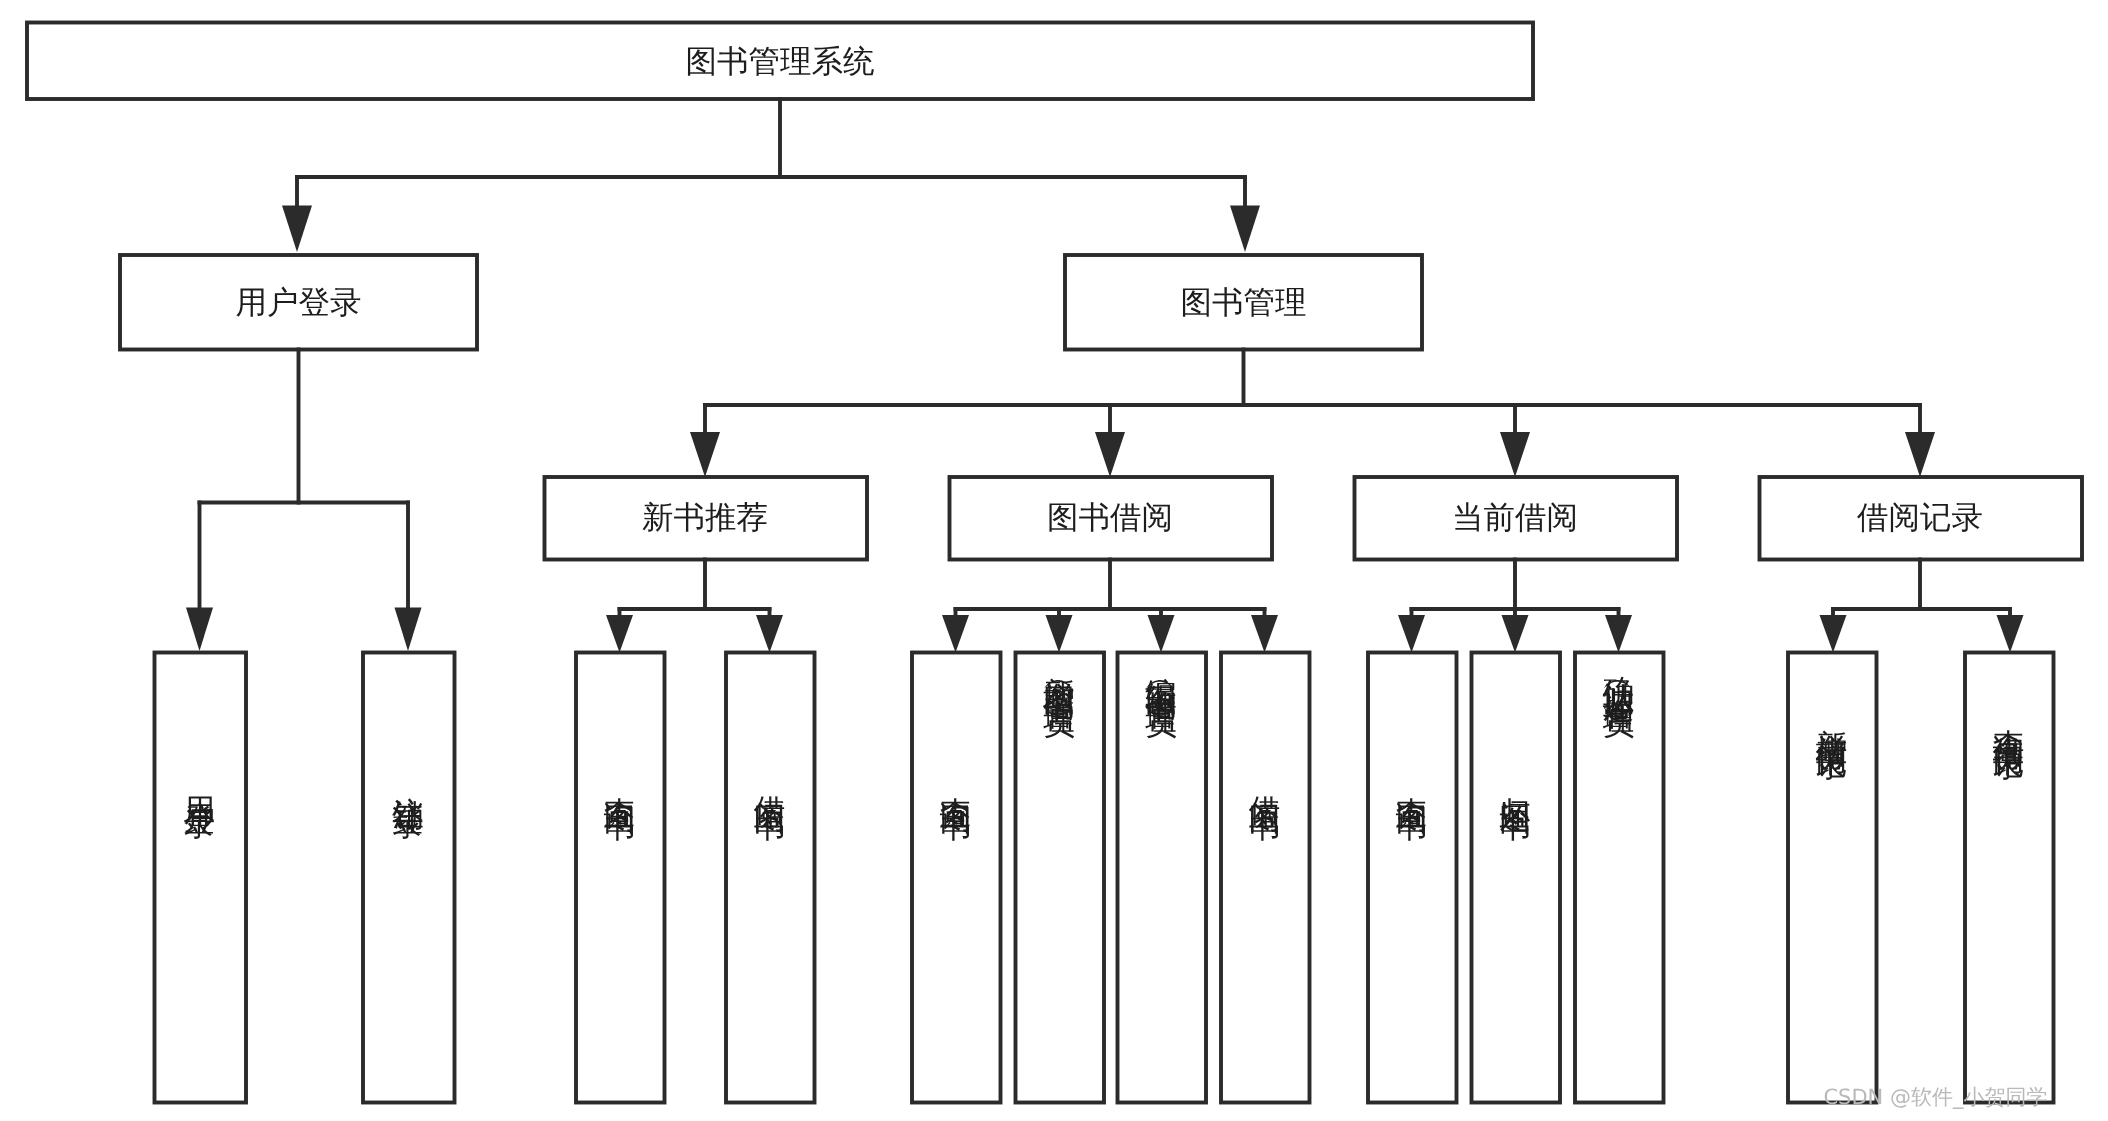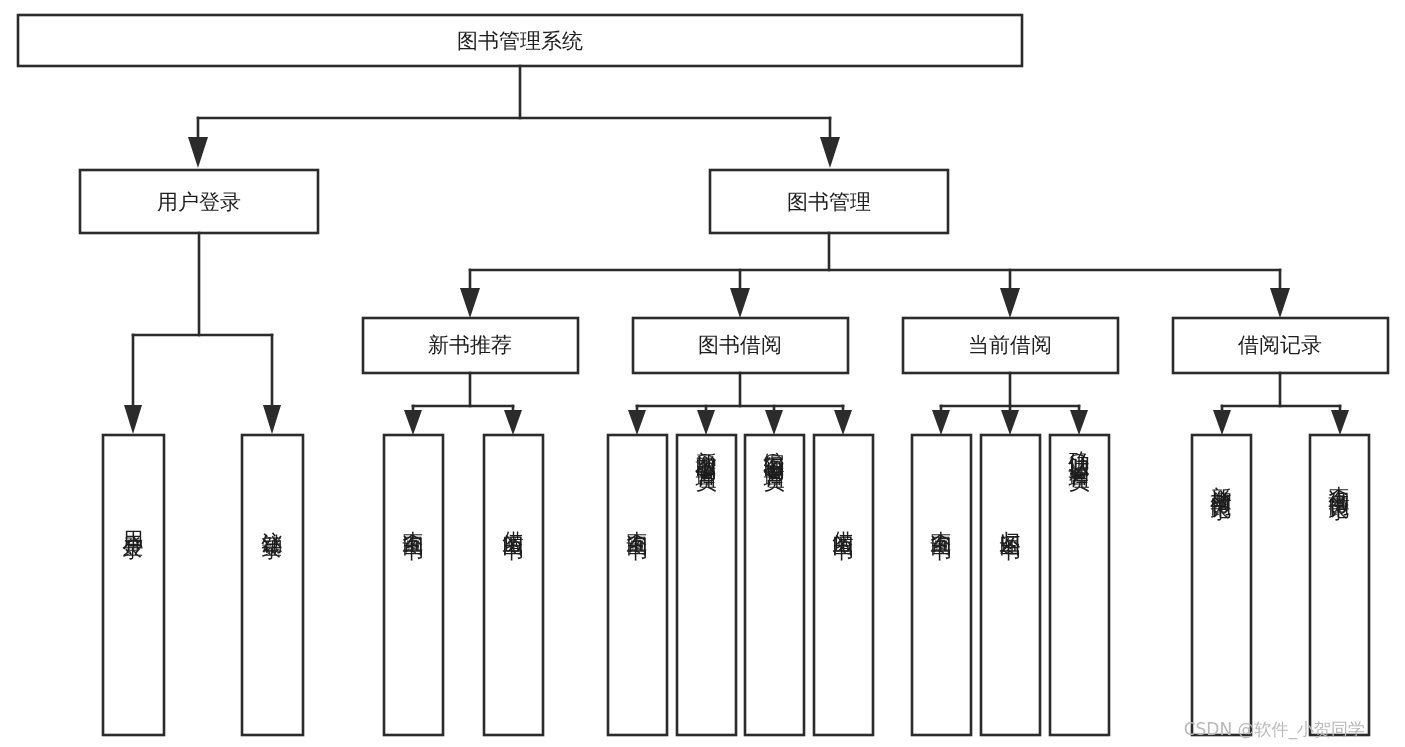--- a/index.html
+++ b/index.html
@@ -57,21 +57,21 @@
     text-anchor: middle;
     writing-mode: tb;
     glyph-orientation-vertical: 0;
     letter-spacing: 3px;
   }
   .watermark-text {
     position: absolute;
     right: 8px;
     bottom: 6px;
     font-family: "DejaVu Sans", "Liberation Sans", sans-serif;
-    font-size: 17px;
+    font-size: 14px;
     color: #b9b9b9;
     white-space: nowrap;
     user-select: none;
     pointer-events: none;
   }
 </style>
 </head>
 <body>
 
 <div id="diagram-root">

